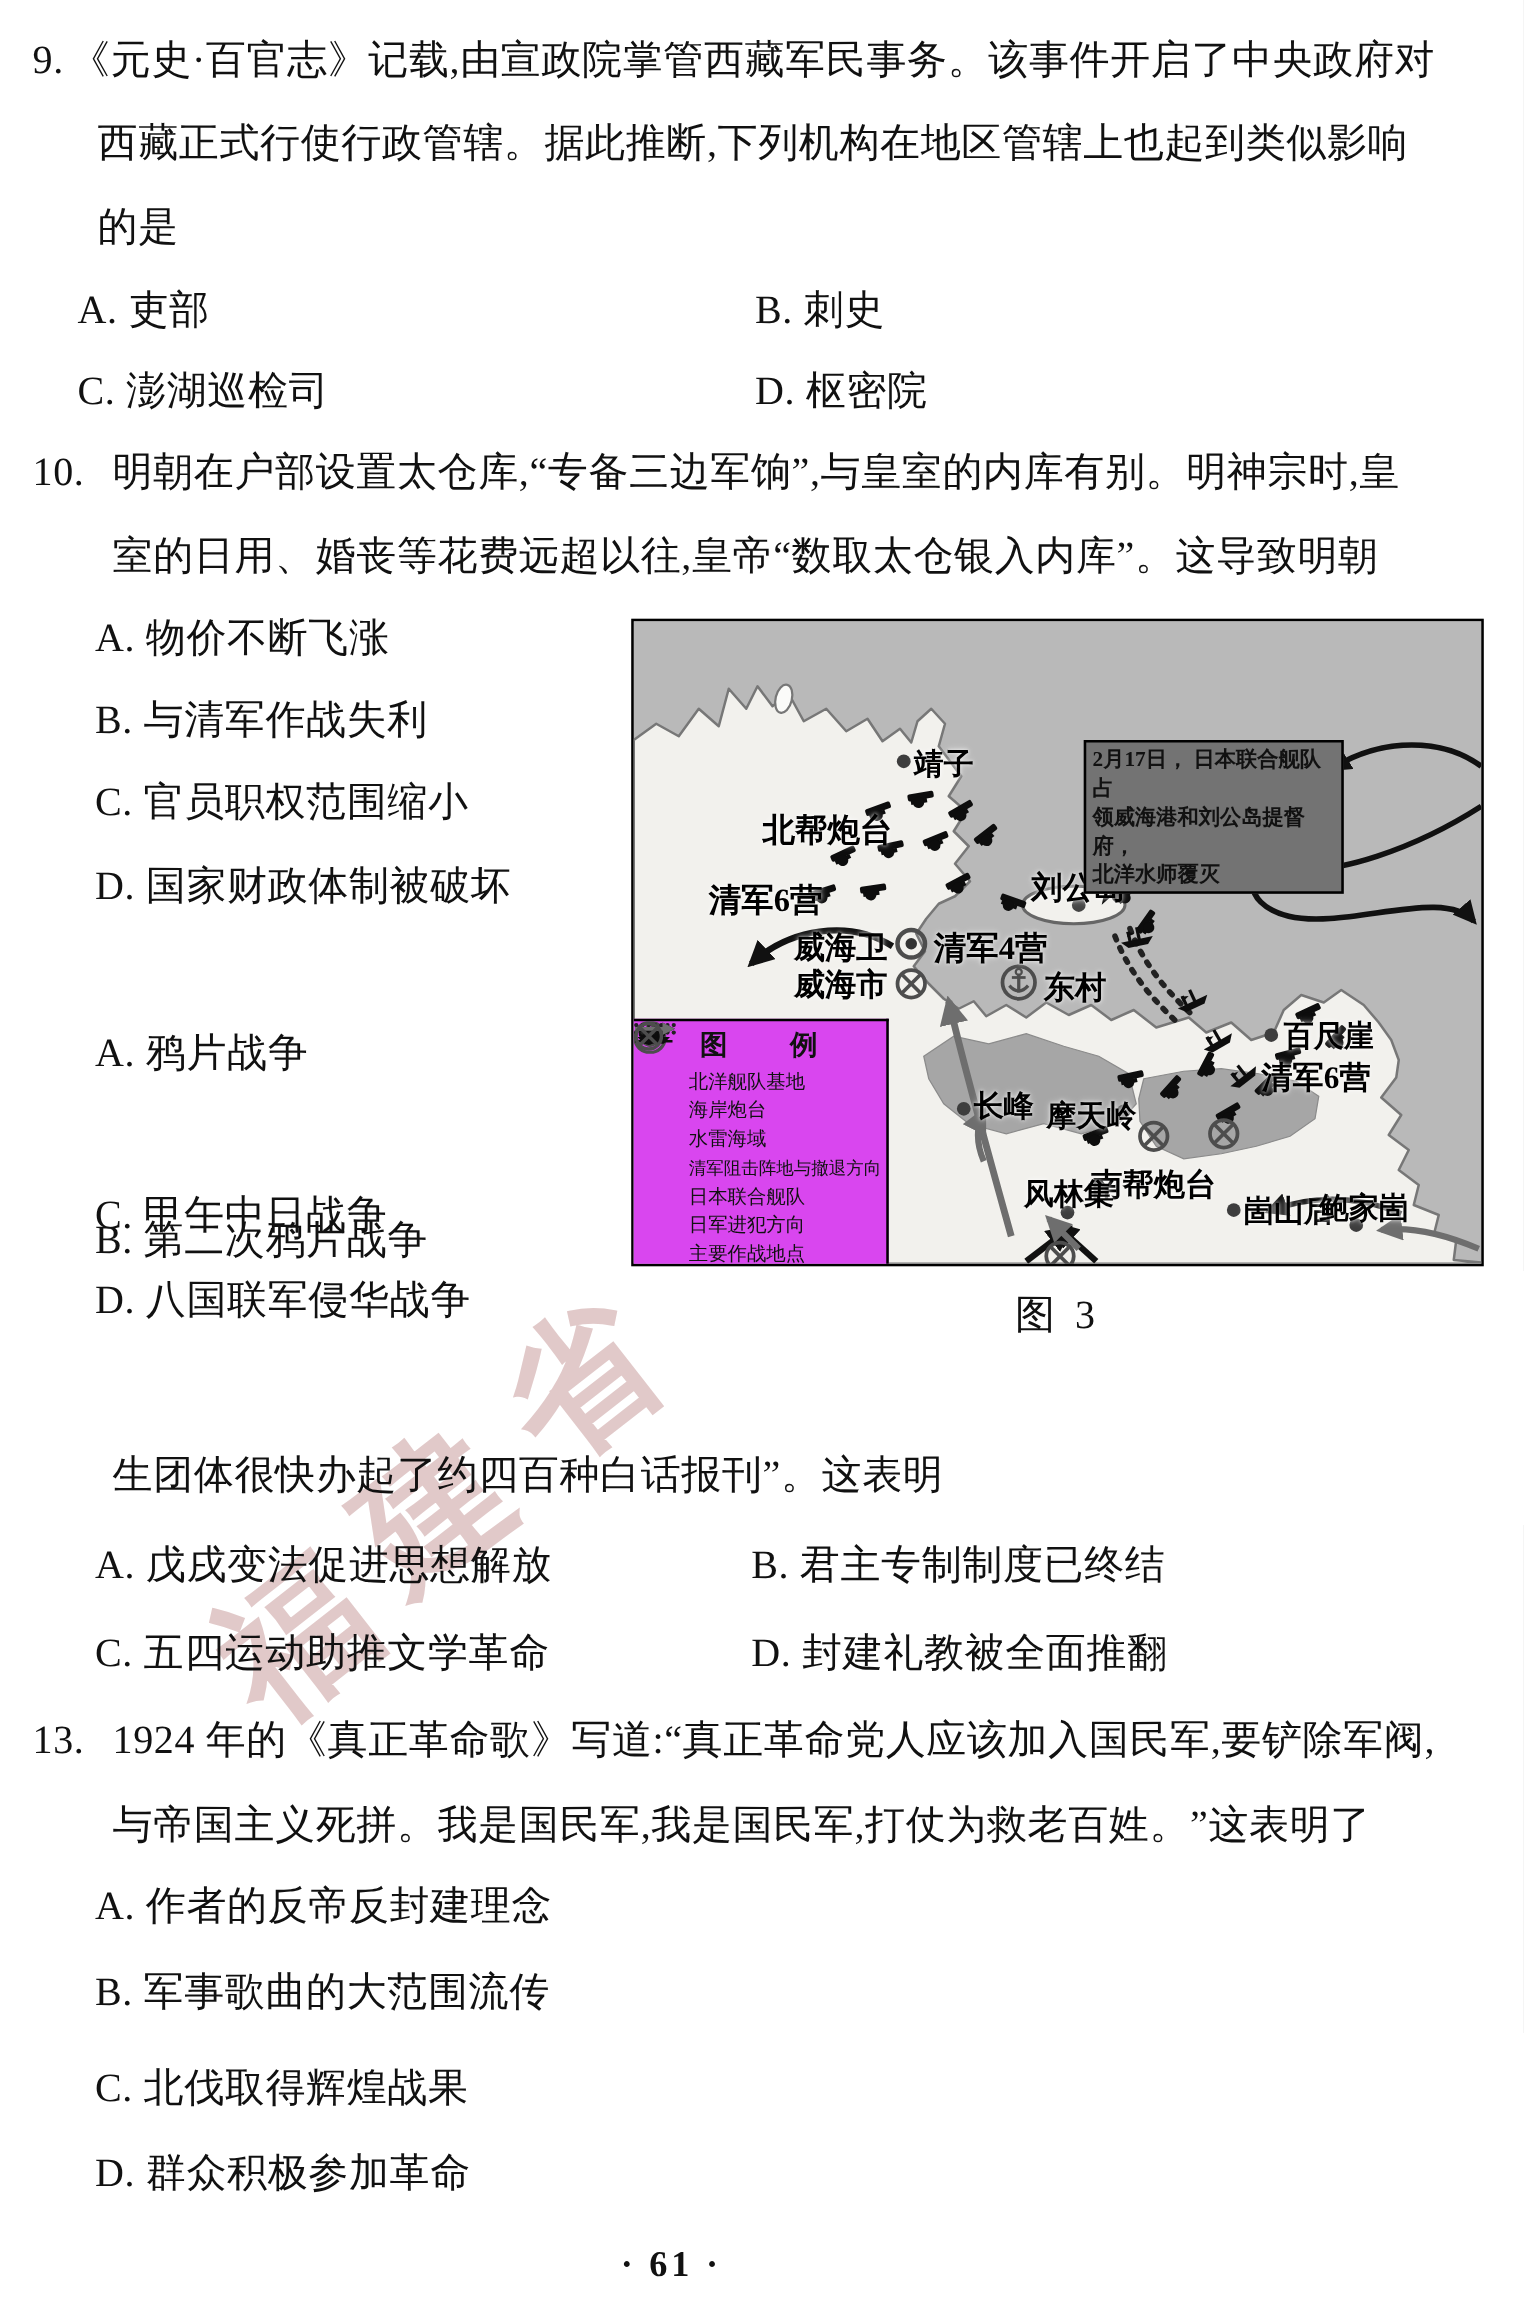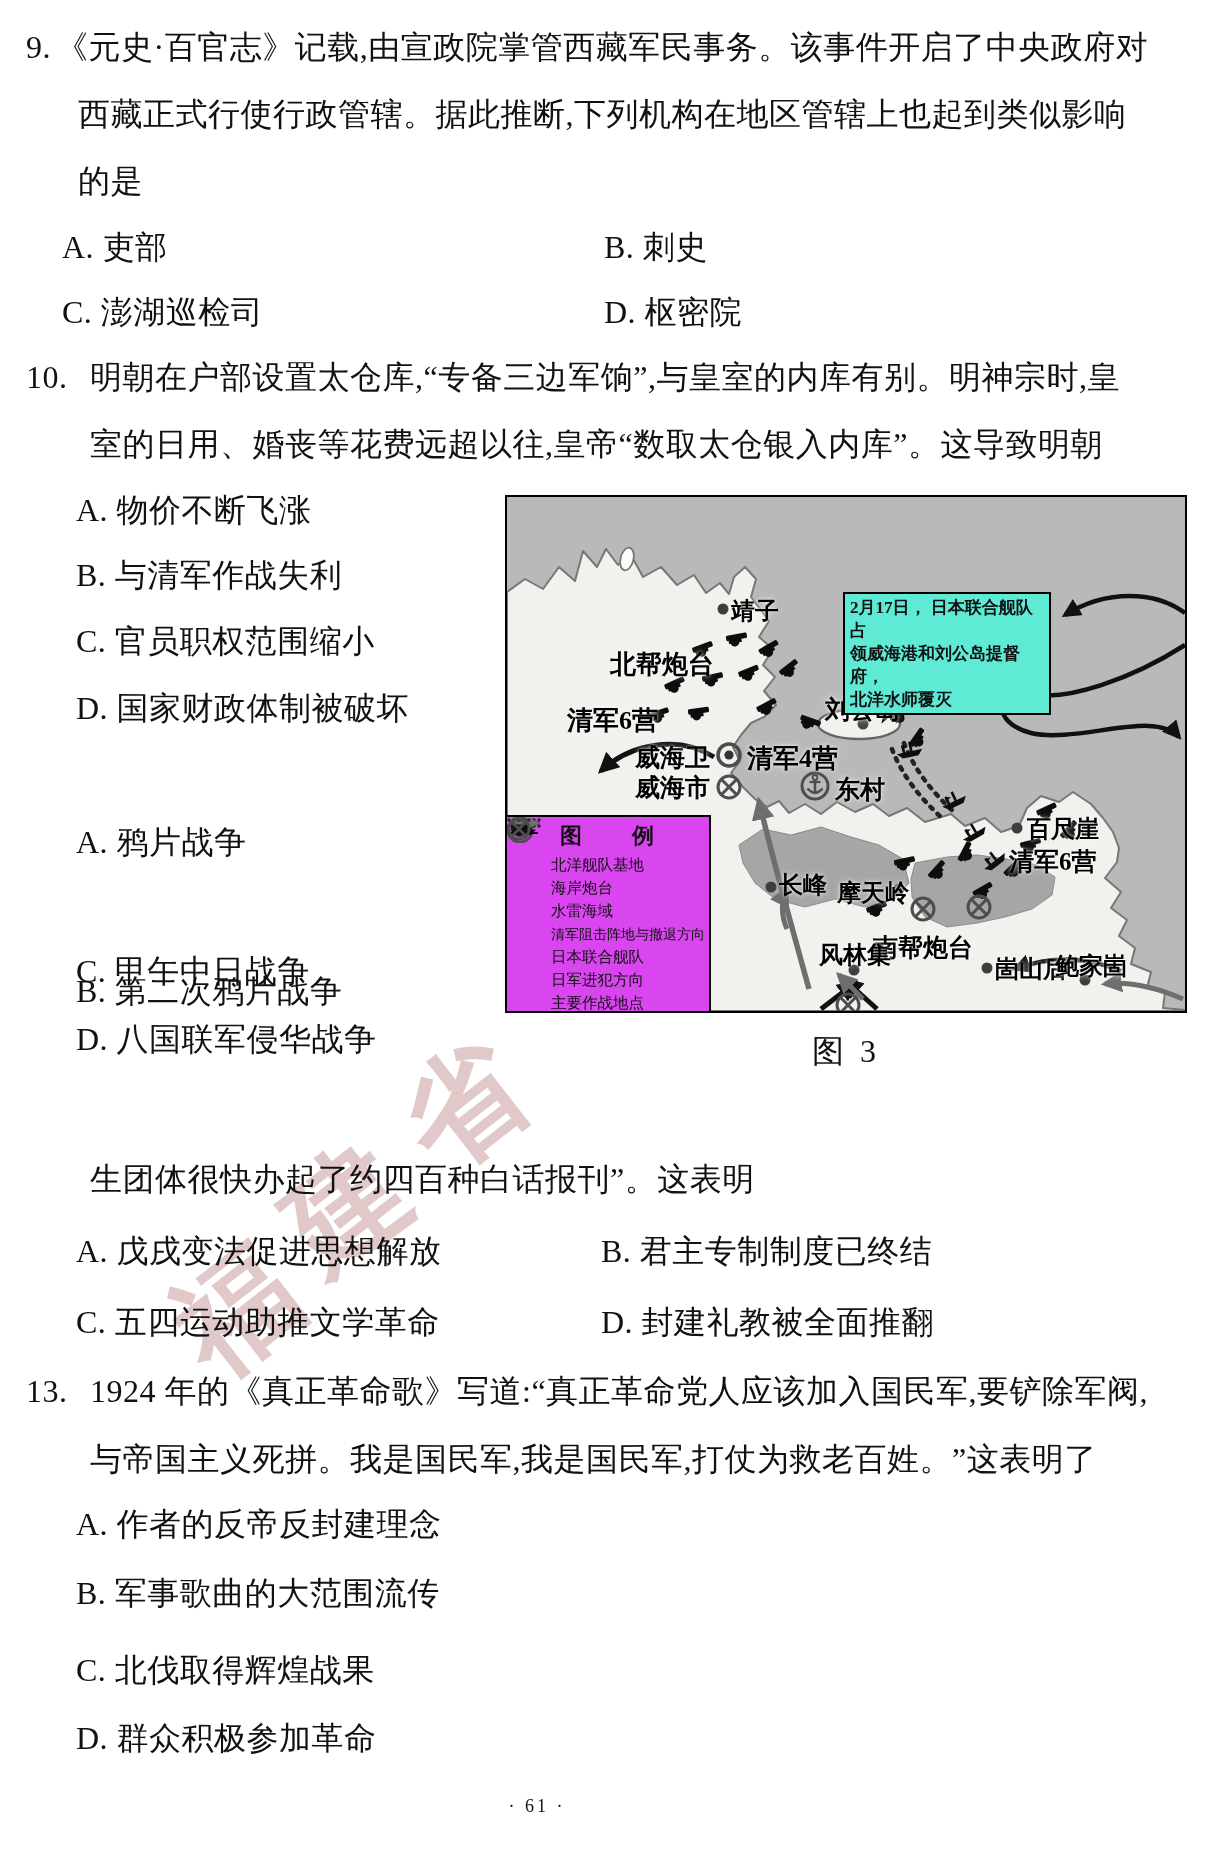--- a/index.html
+++ b/index.html
@@ -12,34 +12,34 @@
   .qnum{display:inline-block;}
   .qnum.n1{width:30px;}
   .qnum.n2{width:64px;}
   .watermark{position:absolute;z-index:0;font-weight:bold;color:rgba(196,148,148,.5);
     font-size:118px;transform:rotate(-38deg);font-family:"Liberation Serif","DejaVu Serif",serif;}
   .map{position:absolute;left:505px;top:495px;width:682px;height:518px;
     border:2px solid #000;background:#b9b9b9;z-index:2;box-sizing:border-box;}
   .map svg{position:absolute;left:0;top:0;}
   .maplabel{position:absolute;font-weight:bold;white-space:nowrap;color:#000;z-index:3;
     text-shadow:0 0 3px rgba(255,255,255,.75),0 0 6px rgba(255,255,255,.55);}
-  .callout{position:absolute;left:336px;top:95px;width:208px;background:#5eead4;
+  .callout{position:absolute;left:360px;top:95px;width:208px;background:#737373;
     border:2px solid #000;font-weight:bold;font-size:17px;line-height:23px;
     padding:2px 5px;box-sizing:border-box;z-index:5;}
   .legend{position:absolute;left:0;top:318px;width:204px;height:196px;background:#d946ef;
     border-top:2.5px solid #000;border-right:2.5px solid #000;box-sizing:border-box;
     z-index:5;padding:3px 4px 0 6px;}
   .leg-title{text-align:center;font-size:22px;font-weight:bold;letter-spacing:14px;margin:1px 0 3px 10px;}
   .leg-row{display:flex;align-items:center;height:23px;font-size:15.5px;white-space:nowrap;}
   .leg-row.small{font-size:14px;}
   .leg-ic{width:38px;flex:0 0 38px;display:flex;justify-content:center;align-items:center;}
   .figcap{position:absolute;left:505px;top:1030px;width:682px;text-align:center;
     font-size:32px;letter-spacing:4px;z-index:2;}
   .pagenum{position:absolute;left:0;top:1796px;width:1074px;text-align:center;
-    font-size:18px;letter-spacing:3px;z-index:1;}
+    font-size:29px;letter-spacing:3px;z-index:1;font-weight:bold;}
 </style>
 </head>
 <body>
 
 <div class="page">
 
   <span class="watermark" style="left:405px;top:1028px;">省</span>
   <span class="watermark" style="left:288px;top:1128px;">建</span>
   <span class="watermark" style="left:178px;top:1232px;">福</span>
 

